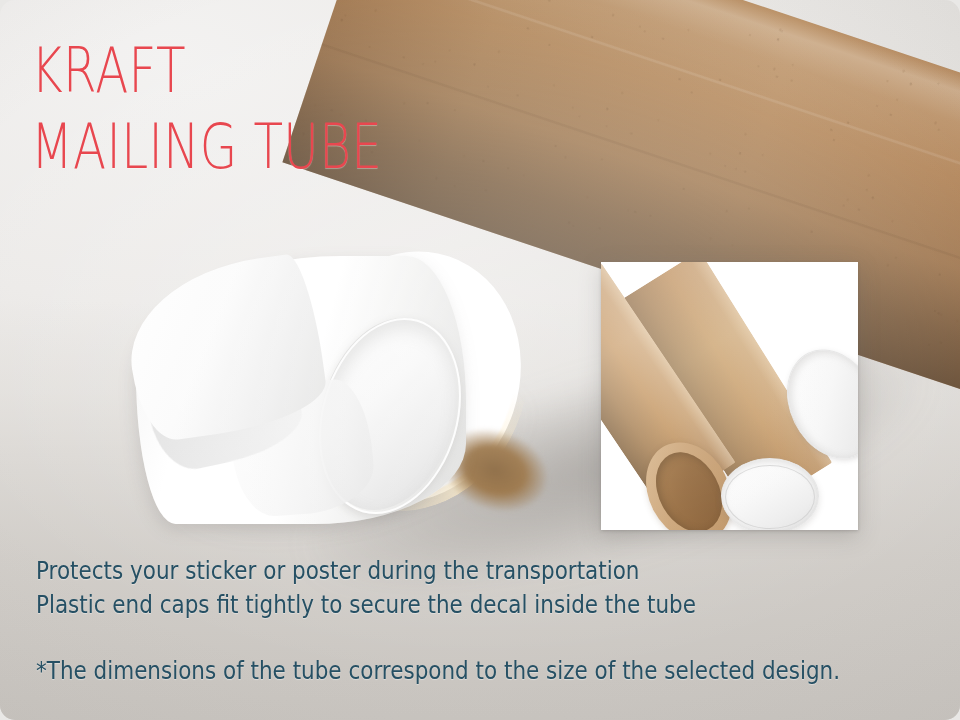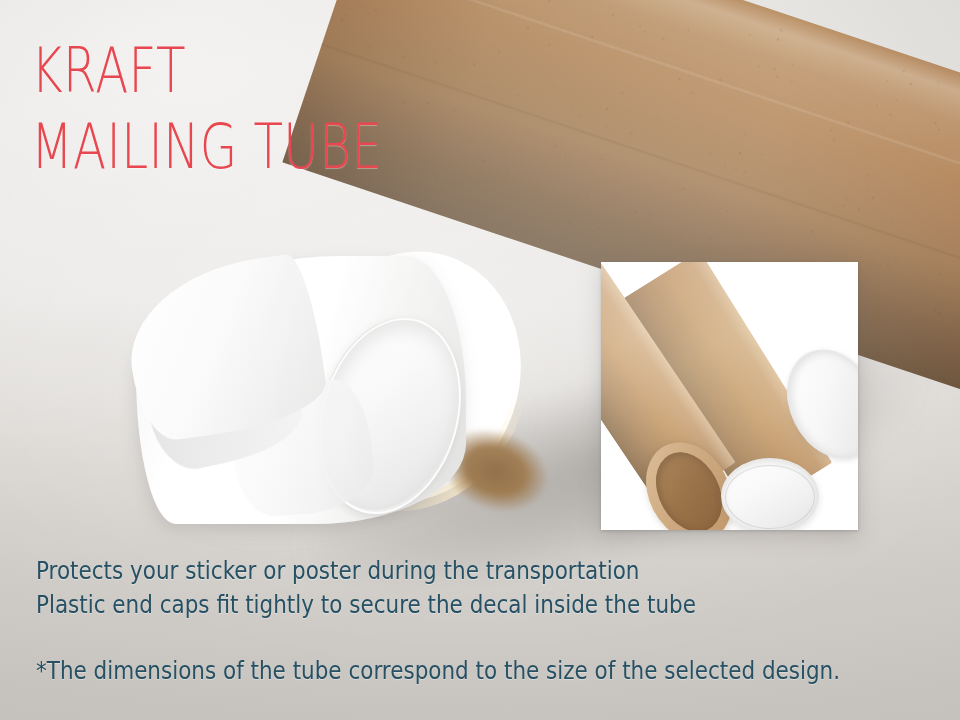--- a/index.html
+++ b/index.html
@@ -6,20 +6,21 @@
   html,body{margin:0;padding:0;}
   body{
     width:960px;height:720px;overflow:hidden;
     font-family:"Liberation Sans",sans-serif;
     background:#e9e8e6;
   }
   #stage{
     position:relative;width:960px;height:720px;overflow:hidden;
     background:
       radial-gradient(120% 90% at 18% 8%, #f3f2f1 0%, #eceae8 38%, #e2e0dd 68%, #d6d3cf 100%);
+    border-radius: 15px;
   }
   
   .floor{
     position:absolute;left:0;right:0;bottom:0;height:420px;
     background:linear-gradient(180deg,
        rgba(232,230,227,0) 0%,
        rgba(224,221,217,.55) 22%,
        rgba(207,203,198,.85) 62%,
        rgba(199,195,190,.95) 100%);
   }

